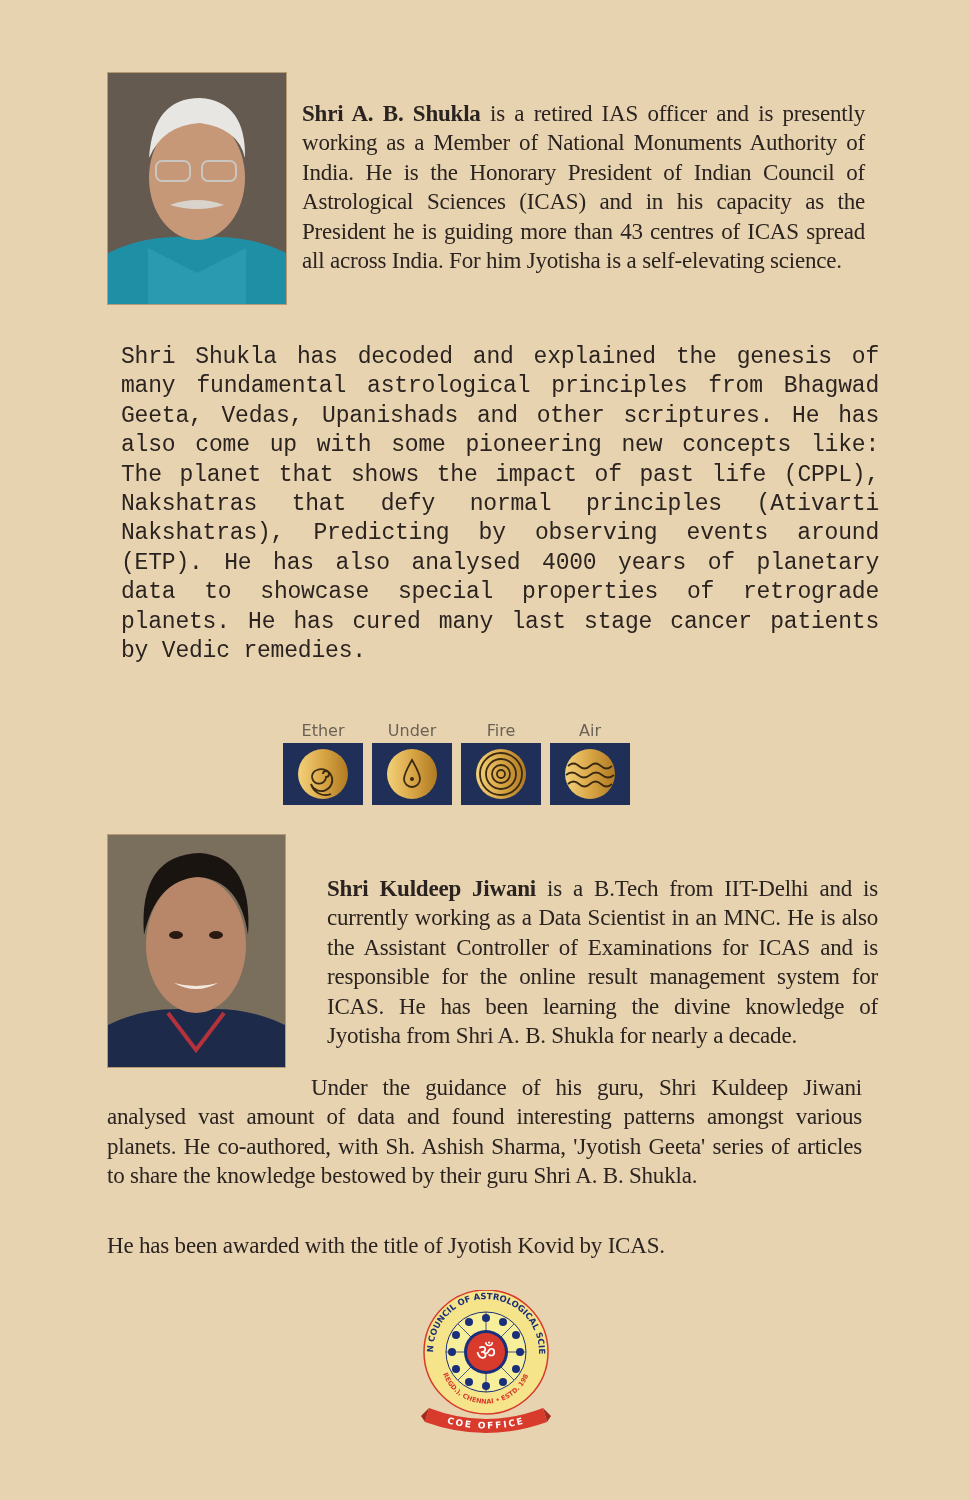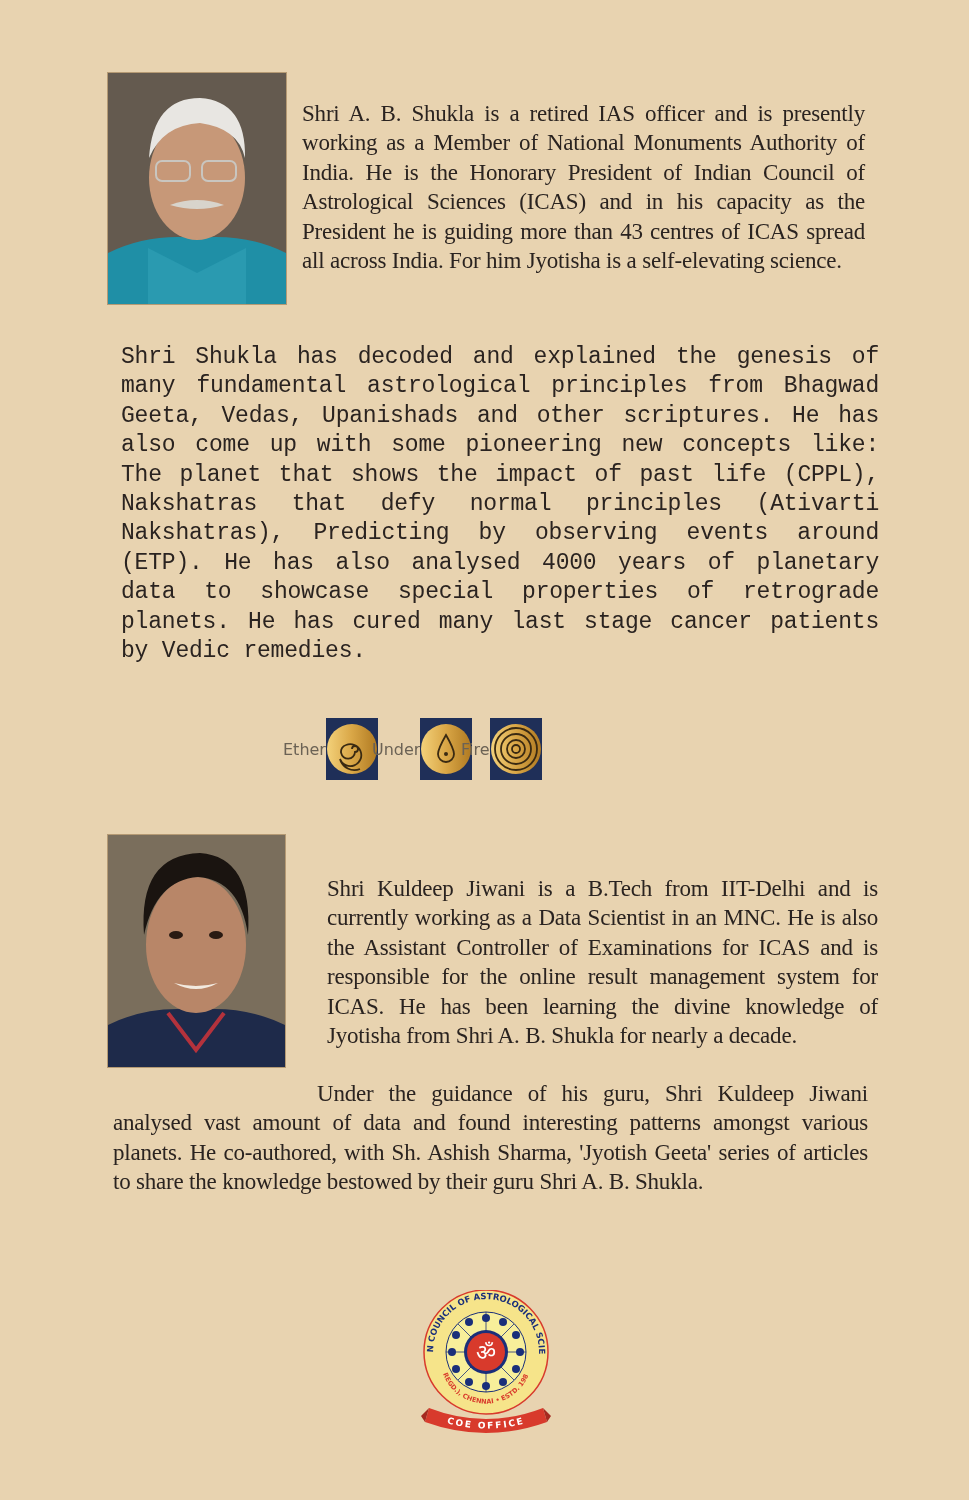--- a/index.html
+++ b/index.html
@@ -8,34 +8,34 @@
     background: #e8d3b0;
     font-family: "Liberation Serif", "DejaVu Serif", serif;
     color: #2a2320;
     position: relative;
   }
   .page { position: absolute; left: 0; top: 0; width: 969px; height: 1500px; }
   .text {
     font-size: 23px; line-height: 29.4px;
     text-align: justify; letter-spacing: -0.2px;
   }
-  .bold { font-weight: normal; }
+  .bold { font-weight: bold; }
   .photo {
     position: absolute; border: 1px solid #b59a74;
     overflow: hidden;
   }
   .photo svg { display: block; }
   #bio1-intro { position: absolute; left: 302px; top: 99px; width: 563px; }
   #bio1-p2 { position: absolute; left: 121px; top: 343px; width: 758px; font-family: Liberation Mono, monospace; }
   #bio1-p3 { position: absolute; left: 107px; top: 588px; width: 758px; }
   #bio2-intro { position: absolute; left: 311px; top: 858px; width: 551px; }
   #bio2-p2 { position: absolute; left: 107px; top: 1073px; width: 755px; text-indent: 204px; }
   #bio2-p3 { position: absolute; left: 107px; top: 1231px; width: 755px; }
   .elements { position: absolute; left: 283px; top: 718px; display: flex; gap: 9px; }
-  .element { width: 80px; display: flex; flex-direction: row; align-items: center; }
+  .element { width: 80px; display: flex; flex-direction: column; align-items: center; }
   .element-label {
     font-family: "DejaVu Sans", sans-serif; font-size: 16px; color: #6b6255;
     height: 25px; line-height: 25px;
   }
   .element-tile {
     width: 80px; height: 62px; background: #1f2f58;
     display: flex; align-items: center; justify-content: center;
   }
   .logo { position: absolute; left: 421px; top: 1290px; width: 130px; height: 150px; }
 </style>
@@ -96,40 +96,52 @@
       <div class="element-tile">
         <svg width="52" height="52" viewBox="0 0 52 52">
           <circle cx="26" cy="26" r="25" fill="url(#g1)"></circle>
           <circle cx="26" cy="26" r="21" fill="none" stroke="#3a2a12" stroke-width="1.8"></circle>
           <circle cx="26" cy="26" r="15" fill="none" stroke="#3a2a12" stroke-width="1.8"></circle>
           <circle cx="26" cy="26" r="9" fill="none" stroke="#3a2a12" stroke-width="1.8"></circle>
           <circle cx="26" cy="26" r="4" fill="none" stroke="#3a2a12" stroke-width="1.8"></circle>
         </svg>
       </div>
     </div>
+    <div class="element">
+      <div class="element-label">Air</div>
+      <div class="element-tile">
+        <svg width="52" height="52" viewBox="0 0 52 52">
+          <circle cx="26" cy="26" r="25" fill="url(#g1)"></circle>
+          <path d="M4 18 q5.5 -5 11 0 t11 0 t11 0 t11 0" fill="none" stroke="#3a2a12" stroke-width="1.8"></path>
+          <path d="M2 27 q6 -5 12 0 t12 0 t12 0 t12 0" fill="none" stroke="#3a2a12" stroke-width="1.8"></path>
+          <path d="M4 36 q5.5 -5 11 0 t11 0 t11 0 t11 0" fill="none" stroke="#3a2a12" stroke-width="1.8"></path>
+        </svg>
+      </div>
+    </div>
   </div>
 
   <div class="photo" style="left:107px;top:834px;width:177px;height:232px;">
     <svg width="177" height="232" viewBox="0 0 177 232">
       <rect width="177" height="232" fill="#7a6e5c"></rect>
       <path d="M0 190 Q40 170 88 175 Q136 170 177 190 L177 232 L0 232Z" fill="#1e2a4a"></path>
       <path d="M60 178 L88 215 L116 178" fill="none" stroke="#b4323c" stroke-width="4"></path>
       <ellipse cx="88" cy="110" rx="50" ry="68" fill="#b88668"></ellipse>
       <path d="M36 100 Q30 20 92 18 Q145 22 140 100 Q132 45 90 42 Q48 45 36 100Z" fill="#1a1410"></path>
       <ellipse cx="68" cy="100" rx="7" ry="4" fill="#2a1a12"></ellipse>
       <ellipse cx="108" cy="100" rx="7" ry="4" fill="#2a1a12"></ellipse>
       <path d="M66 148 Q88 160 110 148 Q88 154 66 148Z" fill="#f2eae0"></path>
     </svg>
   </div>
 
   <p id="bio2-intro" class="text" style="margin:16px">
     <span class="bold">Shri Kuldeep Jiwani</span><span> is a B.Tech from IIT-Delhi and is currently working as a Data Scientist in an MNC. He is also the Assistant Controller of Examinations for ICAS and is responsible for the online result management system for ICAS. He has been learning the divine knowledge of Jyotisha from Shri A. B. Shukla for nearly a decade.</span>
   </p>
 
-  <p id="bio2-p2" class="text" style="margin:6px">Under the guidance of his guru, Shri Kuldeep Jiwani analysed vast amount of data and found interesting patterns amongst various planets. He co-authored, with Sh. Ashish Sharma, 'Jyotish Geeta' series of articles to share the knowledge bestowed by their guru Shri A. B. Shukla.</p>
+  <p id="bio2-p2" class="text" style="margin:0">Under the guidance of his guru, Shri Kuldeep Jiwani analysed vast amount of data and found interesting patterns amongst various planets. He co-authored, with Sh. Ashish Sharma, 'Jyotish Geeta' series of articles to share the knowledge bestowed by their guru Shri A. B. Shukla.</p>
+  <p id="bio2-p3" class="text" style="margin:0">He has been awarded with the title of Jyotish Kovid by ICAS.</p>
 
   <div class="logo">
     <svg width="130" height="150" viewBox="0 0 130 150">
       <defs>
         <path id="arcTop" d="M12 62 A53 53 0 0 1 118 62"></path>
         <path id="arcBot" d="M22 84 A46 46 0 0 0 108 84"></path>
       </defs>
       <circle cx="65" cy="62" r="62" fill="#f6e48a"></circle>
       <circle cx="65" cy="62" r="62" fill="none" stroke="#d83a2c" stroke-width="1.5"></circle>
       <text font-family="DejaVu Sans, sans-serif" font-size="8.5" font-weight="bold" fill="#1a2f7a">

